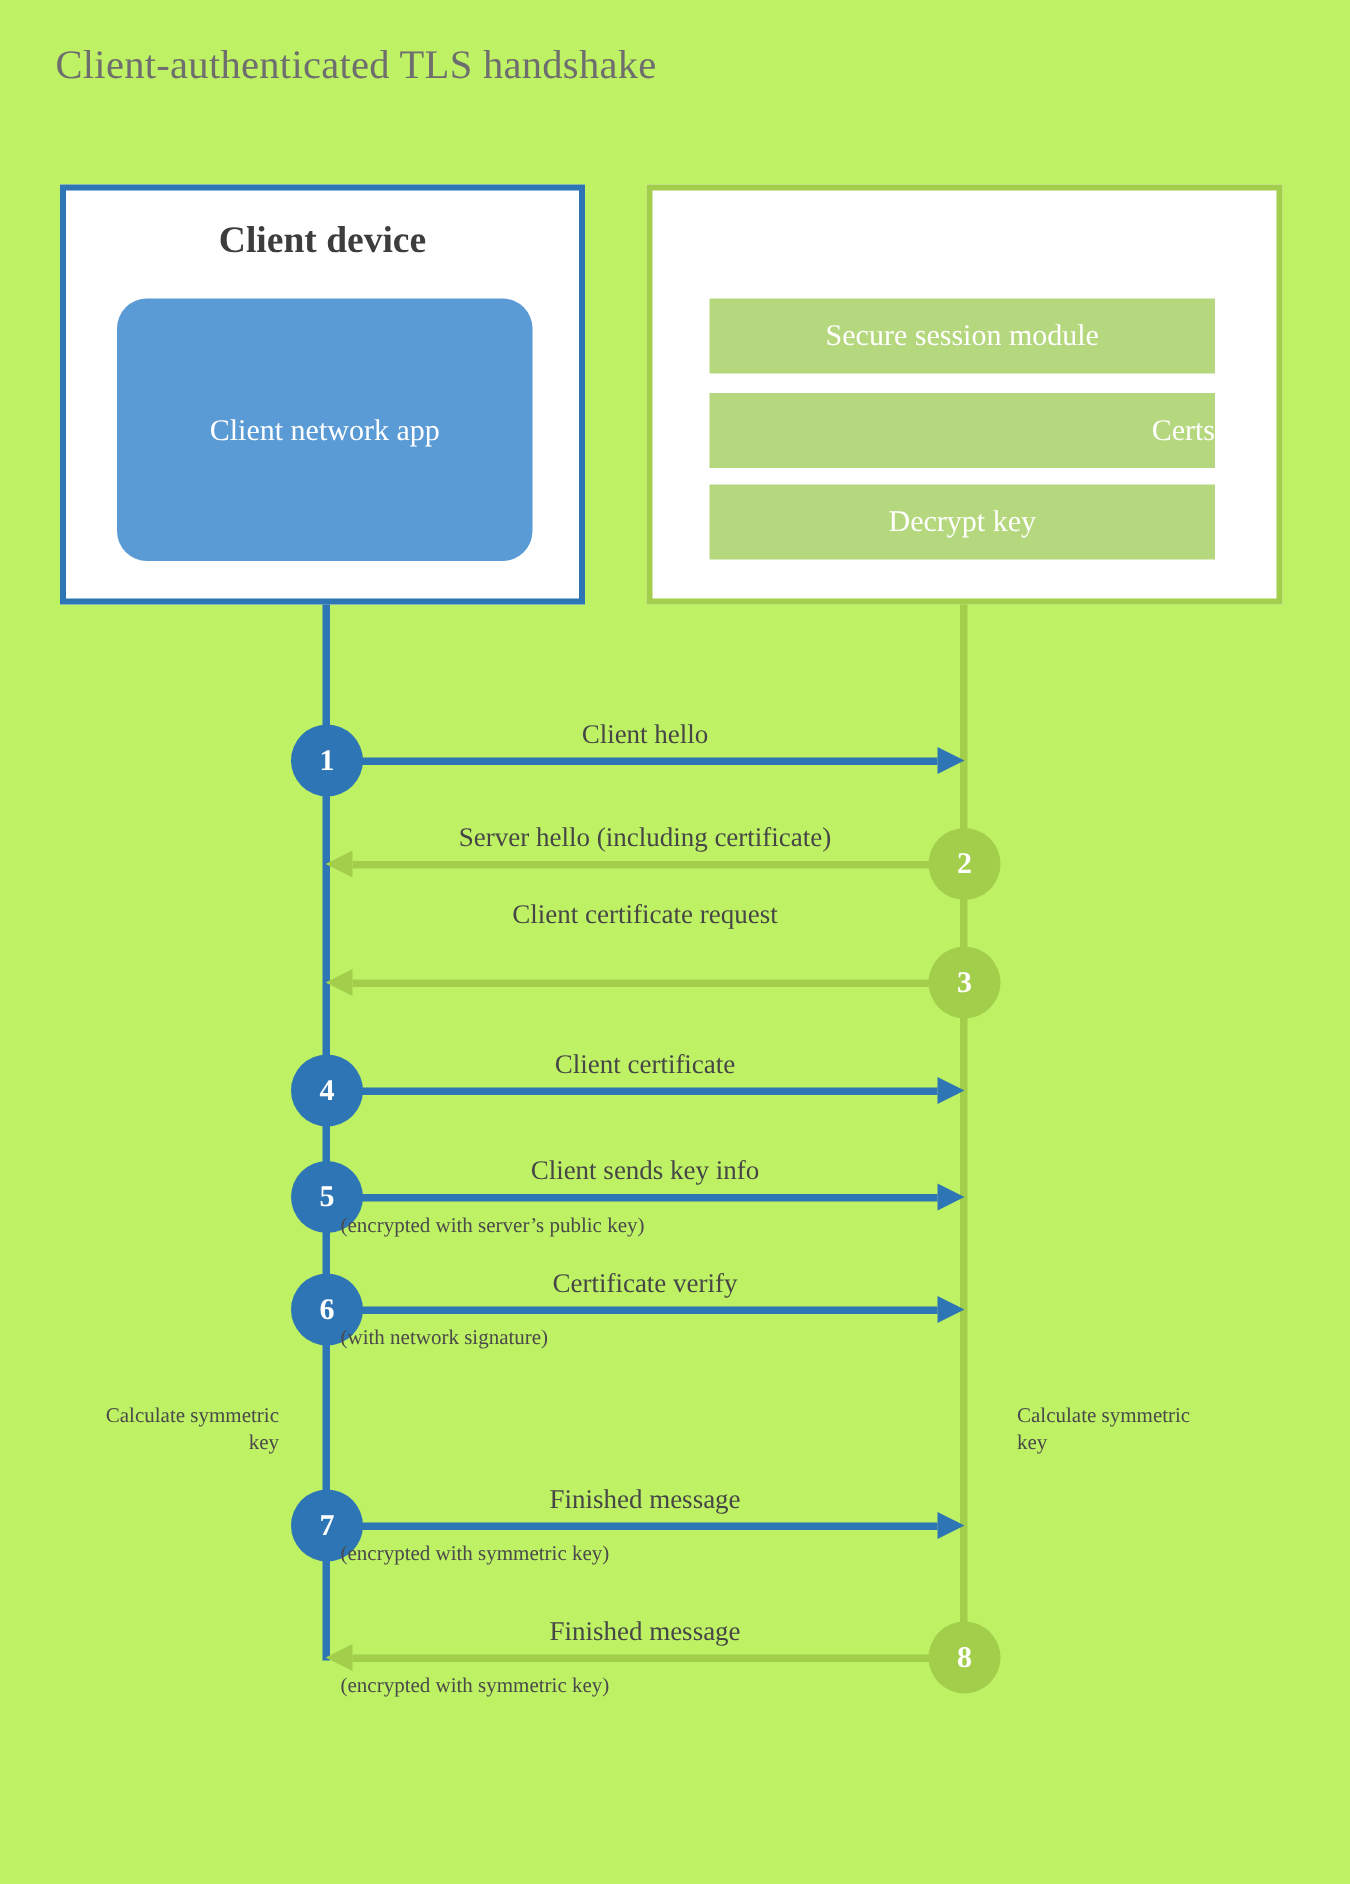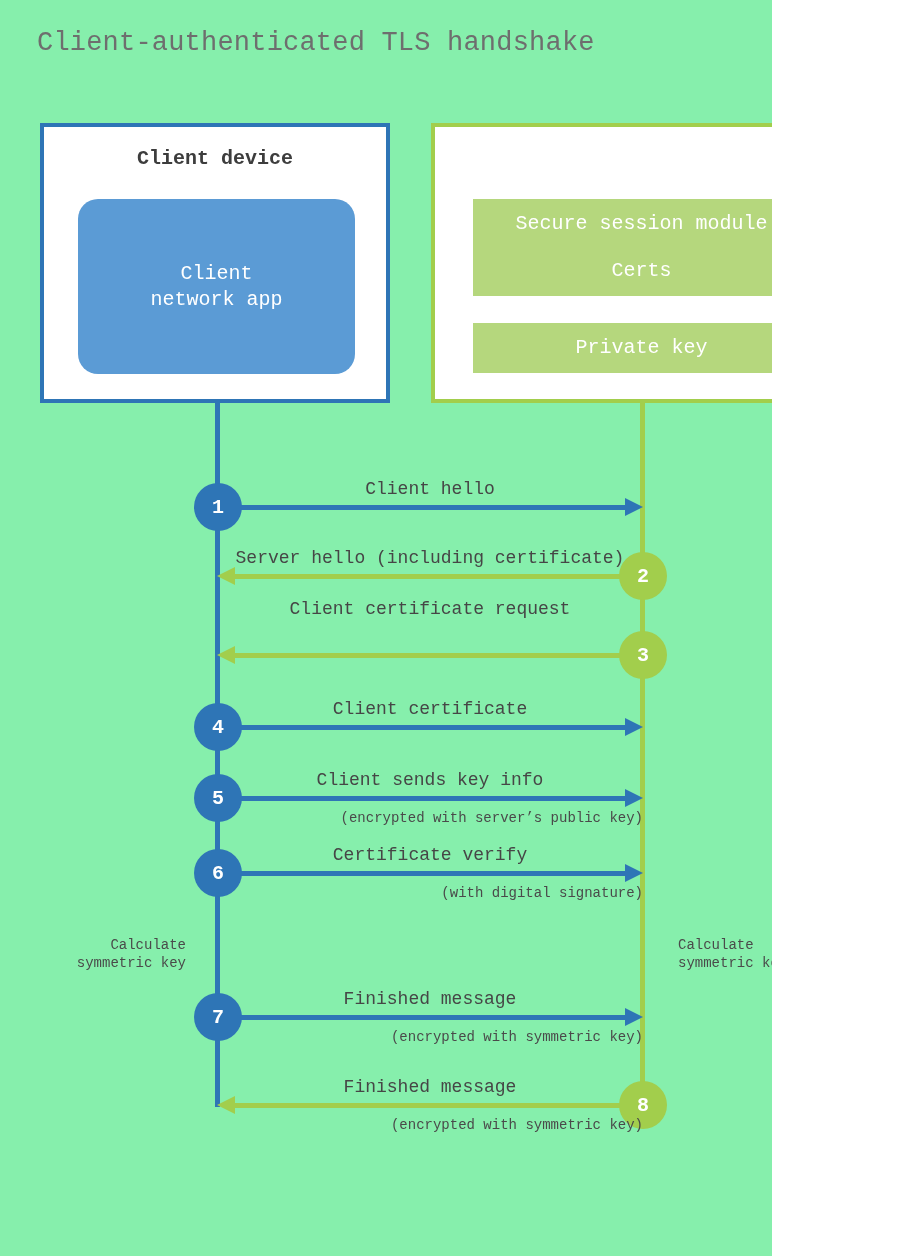--- a/index.html
+++ b/index.html
@@ -1,27 +1,27 @@
 <!DOCTYPE html>
 <html><head>
 <meta charset="utf-8">
 <style>
   html,body{margin:0;padding:0;background:#ffffff;}
   #canvas{
-    position:relative;width:772px;height:1256px;background:#86efac;overflow:hidden;
-    font-family:Liberation Mono, monospace;
+    position:relative;width:900px;height:1256px;background:#bef264;overflow:hidden;
+    font-family:Liberation Serif, serif;
   }
   .abs{position:absolute;}
   
   .page-title{left:37px;top:28px;font-size:27px;color:#6e6e6e;letter-spacing:0.2px;}
   
   .actor-box{top:123px;height:280px;box-sizing:border-box;background:#fff;}
   .client-box{left:40px;width:350px;border:4px solid #2e75b6;}
   .server-box{left:431px;width:424px;border:4px solid #a2ce4c;}
-  .actor-heading{top:147px;font-size:20px;font-weight:bold;color:#3d3d3d;text-align:center;}
+  .actor-heading{top:147px;font-size:25px;font-weight:bold;color:#3d3d3d;text-align:center;}
   .client-heading{left:40px;width:350px;}
   .server-heading{left:431px;width:424px;}
   .client-module{
     left:78px;top:199px;width:277px;height:175px;background:#5b9bd5;
     display:flex;align-items:center;justify-content:center;border-radius:20px;
   }
   .client-module span{max-width:160px;text-align:center;color:#fff;font-size:20px;line-height:26px;display:inline-block;}
   .server-bar{
     left:473px;width:337px;height:50px;background:#b5d77d;color:#fff;
     font-size:20px;text-align:center;line-height:50px;
@@ -37,21 +37,21 @@
   }
   .badge-blue{background:#2e75b6;}
   .badge-green{background:#a2ce4c;}
   .arrow-line{height:5px;}
   .line-blue{background:#2e75b6;}
   .line-green{background:#a2ce4c;}
   .arrow-head{width:0;height:0;border-top:9px solid transparent;border-bottom:9px solid transparent;}
   .head-right{border-left:18px solid #2e75b6;}
   .head-left{border-right:18px solid #a2ce4c;}
   .msg-label{left:217px;width:426px;text-align:center;font-size:18px;color:#464646;line-height:22px;}
-  .msg-sub{left:217px;width:426px;text-align:right;font-size:14px;color:#4a4a4a;line-height:18px;}
+  .msg-sub{left:227px;width:426px;text-align:left;font-size:14px;color:#4a4a4a;line-height:18px;}
   
   .note{font-size:14px;color:#4a4a4a;line-height:17.5px;}
   .note-decrypt{left:667px;top:763px;width:172px;text-align:left;}
   .note-calc-left{left:66px;top:936px;width:120px;text-align:right;line-height:18px;}
   .note-calc-right{left:678px;top:936px;width:120px;text-align:left;line-height:18px;}
 </style>
 </head>
 <body>
 
 <div id="canvas">
@@ -59,22 +59,22 @@
   <div class="abs page-title">Client-authenticated TLS handshake</div>
 
   <div class="abs actor-box client-box"></div>
   <div class="abs actor-heading client-heading">Client device</div>
   <div class="abs client-module">
     <span>Client network app</span>
   </div>
 
   <div class="abs actor-box server-box"></div>
   <div class="abs server-bar" style="top:199px;">Secure session module</div>
-  <div class="abs server-bar" style="top:246px;">Certs</div>
-  <div class="abs server-bar" style="top:323px;">Private key</div>
+  <div class="abs server-bar" style="top:262px;text-align:right;">Certs</div>
+  <div class="abs server-bar" style="top:323px;">Decrypt key</div>
 
   <div class="abs lifeline client-line"></div>
   <div class="abs lifeline server-line"></div>
 
   <div class="abs msg-label" style="top:478px;">Client hello</div>
   <div class="abs arrow-line line-blue" style="left:218px;top:505px;width:407px;"></div>
   <div class="abs arrow-head head-right" style="left:625px;top:498px;"></div>
   <div class="abs badge badge-blue" style="left:194px;top:483px;">1</div>
 
   <div class="abs msg-label" style="top:547px;">Server hello (including certificate)</div>
@@ -95,21 +95,21 @@
   <div class="abs msg-label" style="top:769px;">Client sends key info</div>
   <div class="abs arrow-line line-blue" style="left:218px;top:796px;width:407px;"></div>
   <div class="abs arrow-head head-right" style="left:625px;top:789px;"></div>
   <div class="abs badge badge-blue" style="left:194px;top:774px;">5</div>
   <div class="abs msg-sub" style="top:809px;">(encrypted with server’s public key)</div>
 
   <div class="abs msg-label" style="top:844px;text-align:center;">Certificate verify</div>
   <div class="abs arrow-line line-blue" style="left:218px;top:871px;width:407px;"></div>
   <div class="abs arrow-head head-right" style="left:625px;top:864px;"></div>
   <div class="abs badge badge-blue" style="left:194px;top:849px;">6</div>
-  <div class="abs msg-sub" style="top:884px;">(with digital signature)</div>
+  <div class="abs msg-sub" style="top:884px;">(with network signature)</div>
 
   <div class="abs note note-calc-left">Calculate symmetric key</div>
   <div class="abs note note-calc-right">Calculate symmetric key</div>
 
   <div class="abs msg-label" style="top:988px;">Finished message</div>
   <div class="abs arrow-line line-blue" style="left:218px;top:1015px;width:407px;"></div>
   <div class="abs arrow-head head-right" style="left:625px;top:1008px;"></div>
   <div class="abs badge badge-blue" style="left:194px;top:993px;">7</div>
   <div class="abs msg-sub" style="top:1028px;">(encrypted with symmetric key)</div>
 

